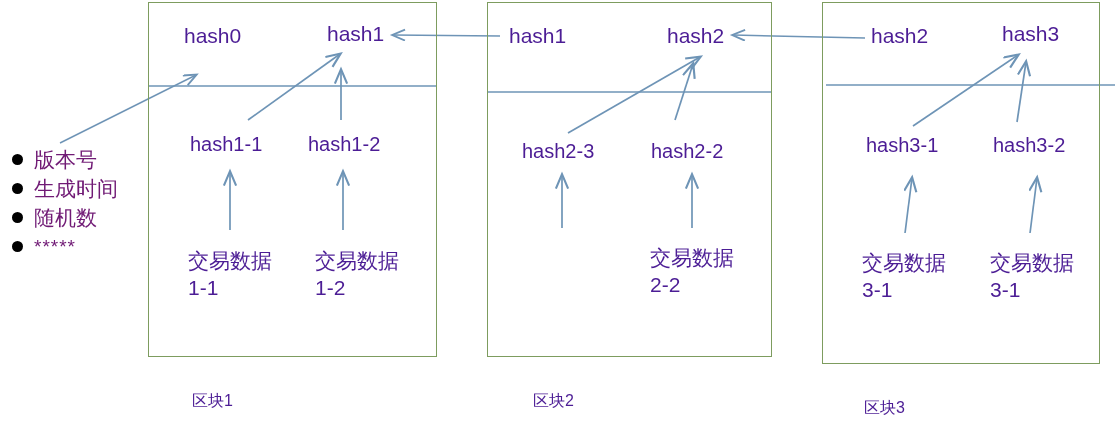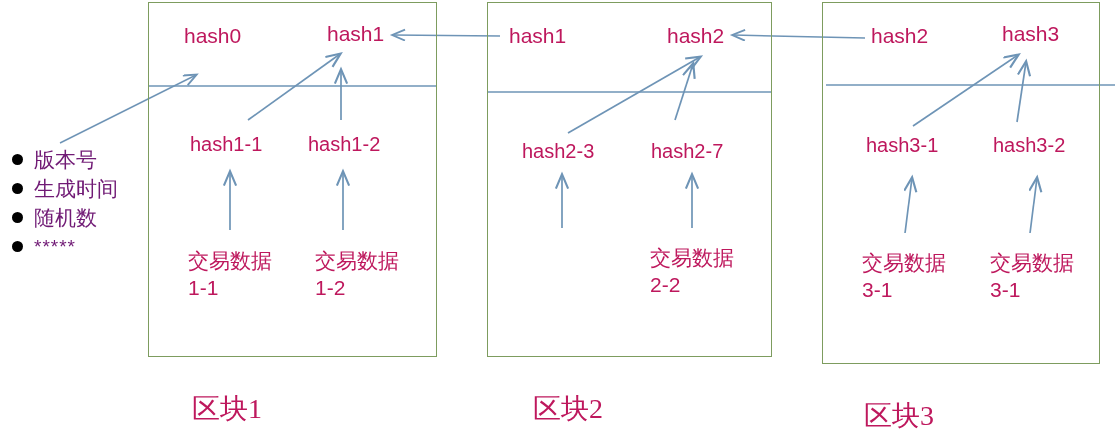--- a/index.html
+++ b/index.html
@@ -26,39 +26,38 @@
     pointer-events: none;
   }
   .block {
     position: absolute;
     box-sizing: border-box;
     border: 1px solid #7d9c5e;
     background: transparent;
   }
   .lbl {
     position: absolute;
-    color: #be185d;
+    color: #4c1d95;
     white-space: pre;
     line-height: 1.18;
   }
   .hash-lbl {
     font-size: 21px;
   }
   .sub-hash-lbl {
     font-size: 20px;
   }
   .tx-lbl {
     font-size: 21px;
     width: 100px;
     white-space: normal;
     line-height: 1.28;
   }
   .block-name {
-    font-size: 28px;
-    font-family: Liberation Serif, serif;
+    font-size: 16px;
   }
   .bullets {
     position: absolute;
     left: 12px;
     top: 145px;
     width: 135px;
   }
   .bullet-row {
     display: flex;
     align-items: center;
@@ -147,21 +146,21 @@
   <div class="lbl tx-lbl" style="left:315px; top:248px;">交易数据1-2</div>
 
   <div class="lbl block-name" style="left:192px; top:392px;">区块1</div>
 
   <div class="block" style="left:487px; top:2px; width:285px; height:355px;"></div>
 
   <div class="lbl hash-lbl" style="left:509px; top:24px;">hash1</div>
   <div class="lbl hash-lbl" style="left:667px; top:24px;">hash2</div>
 
   <div class="lbl sub-hash-lbl" style="left:522px; top:140px;">hash2-3</div>
-  <div class="lbl sub-hash-lbl" style="left:651px; top:140px;">hash2-7</div>
+  <div class="lbl sub-hash-lbl" style="left:651px; top:140px;">hash2-2</div>
 
   <div class="lbl tx-lbl" style="left:650px; top:245px;">交易数据2-2</div>
 
   <div class="lbl block-name" style="left:533px; top:392px;">区块2</div>
 
   <div class="block" style="left:822px; top:2px; width:278px; height:362px;"></div>
 
   <div class="lbl hash-lbl" style="left:871px; top:24px;">hash2</div>
   <div class="lbl hash-lbl" style="left:1002px; top:22px;">hash3</div>
 

